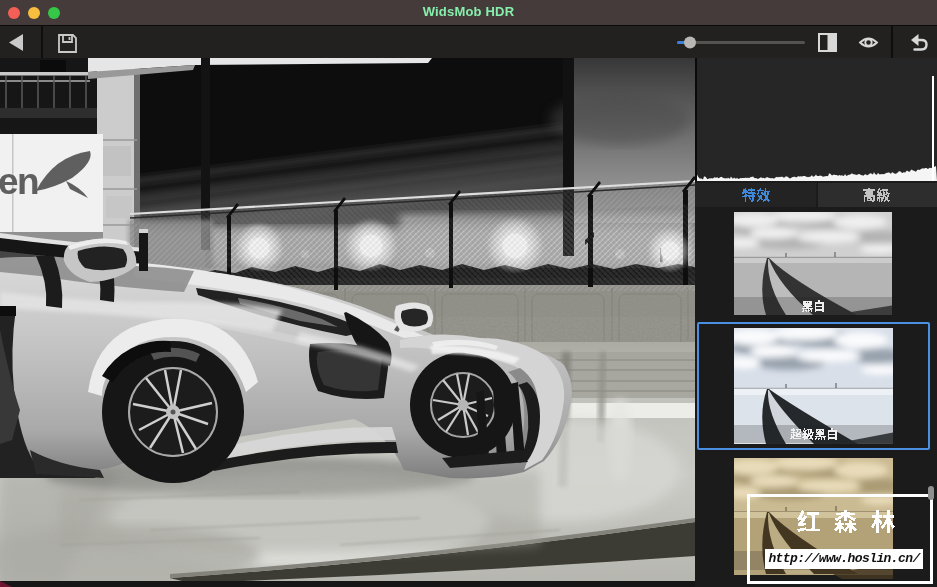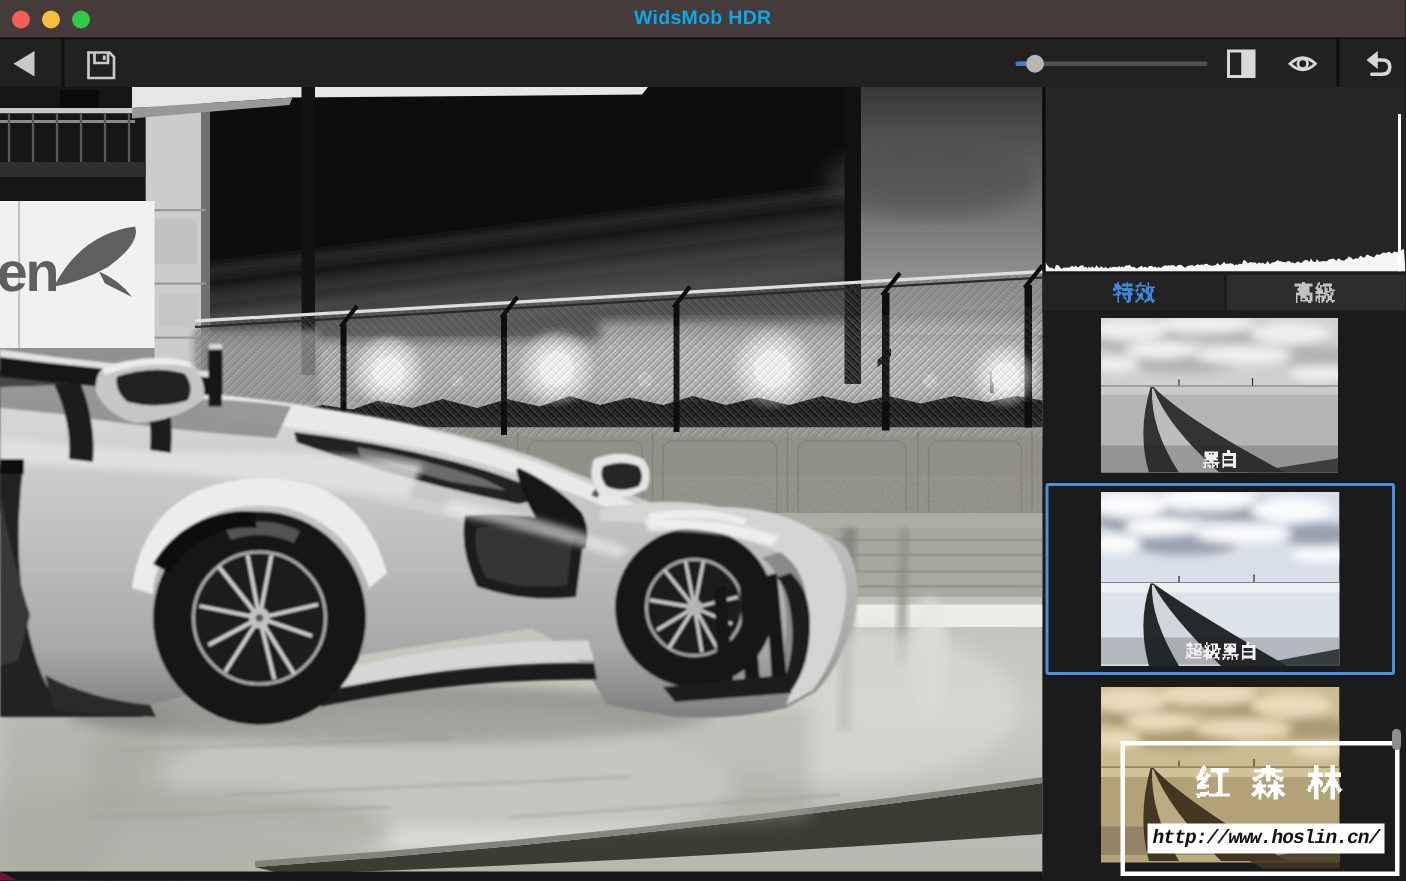--- a/index.html
+++ b/index.html
@@ -1,17 +1,17 @@
 <!DOCTYPE html>
 <html><head><meta charset="utf-8"><style>
 html,body{margin:0;padding:0;background:#1b1b1b;width:937px;height:587px;overflow:hidden;
 font-family:"Liberation Sans",sans-serif;}
 #win{position:relative;width:937px;height:587px;}
 #titlebar{position:absolute;left:0;top:0;width:937px;height:25px;background:#443b3a;}
-#title{position:absolute;left:0;top:4px;width:100%;text-align:center;color:#0ea5e9;
+#title{position:absolute;left:0;top:4px;width:100%;text-align:center;color:#86efac;
 font-size:13px;font-weight:bold;letter-spacing:0.2px;}
 .tl{position:absolute;top:7px;width:12px;height:12px;border-radius:6px;}
 #sidebar{position:absolute;left:695px;top:58px;width:242px;height:529px;background:#1b1b1b;}
 #histpanel{position:absolute;left:695px;top:58px;width:242px;height:123px;background:#262626;border-left:2px solid #0a0a0a;box-sizing:border-box;}
 #tabL{position:absolute;left:695px;top:183px;width:121px;height:24px;background:#232323;}
 #tabR{position:absolute;left:818px;top:183px;width:119px;height:24px;background:#2d2d2d;}
 #wm{position:absolute;left:747px;top:494px;width:180px;height:84px;border:3px solid #fff;}
 #wmlink{position:absolute;left:765px;top:549px;width:158px;height:20px;background:#fff;}
 #wmlink span{display:block;text-align:center;font-family:"Liberation Mono",monospace;
 font-style:italic;font-weight:bold;font-size:13px;color:#111;line-height:20px;letter-spacing:-0.6px;}

